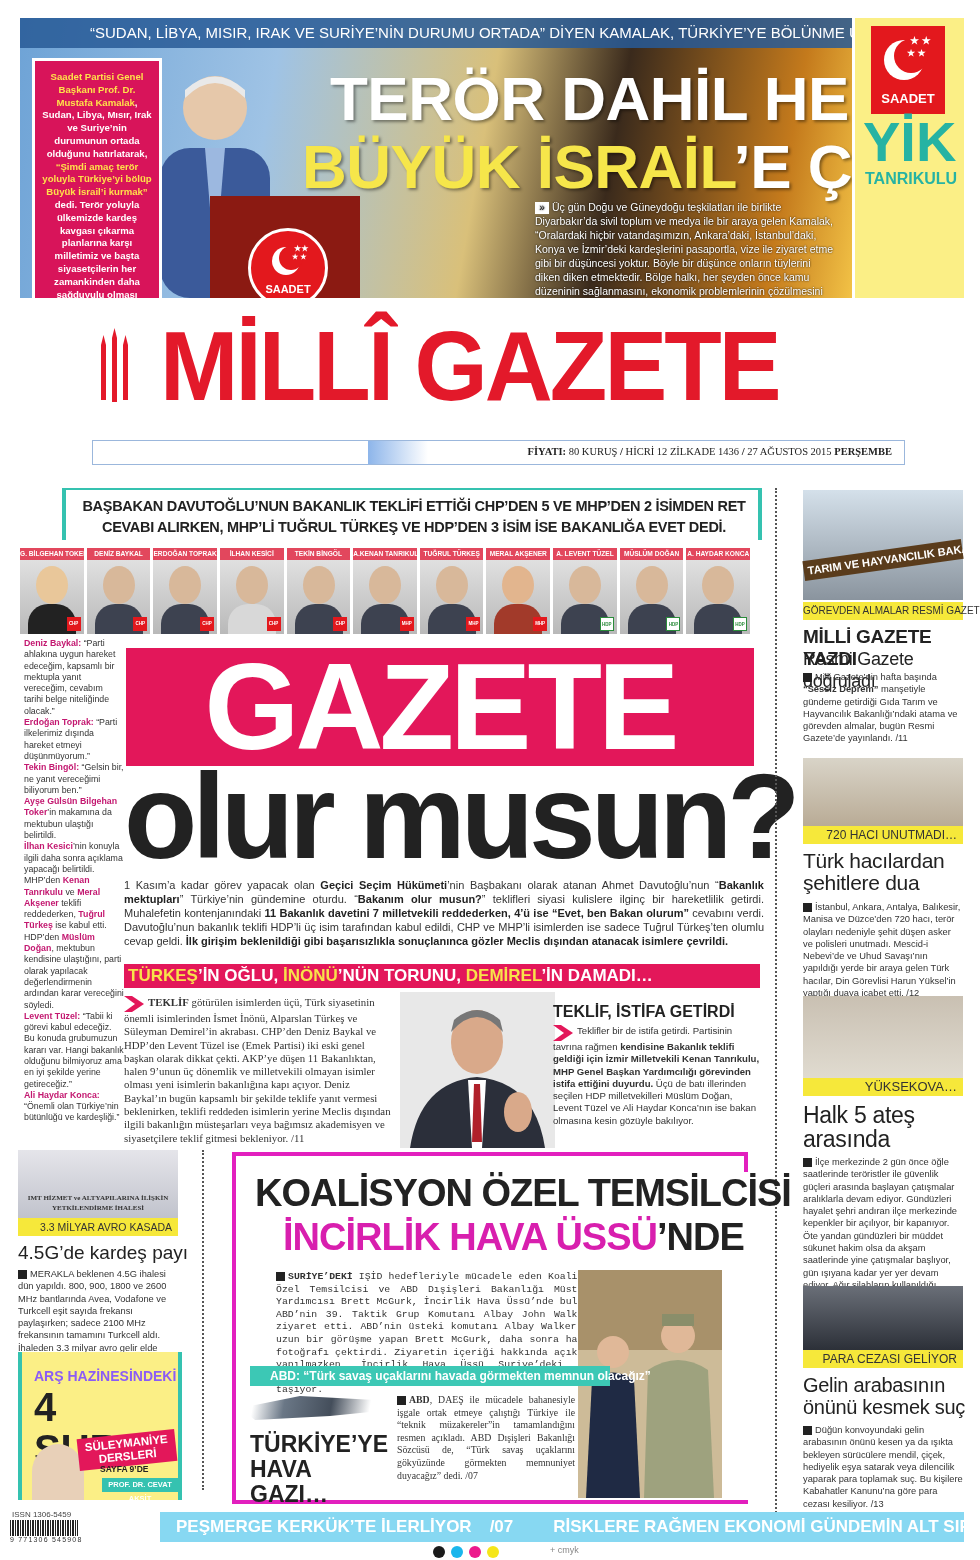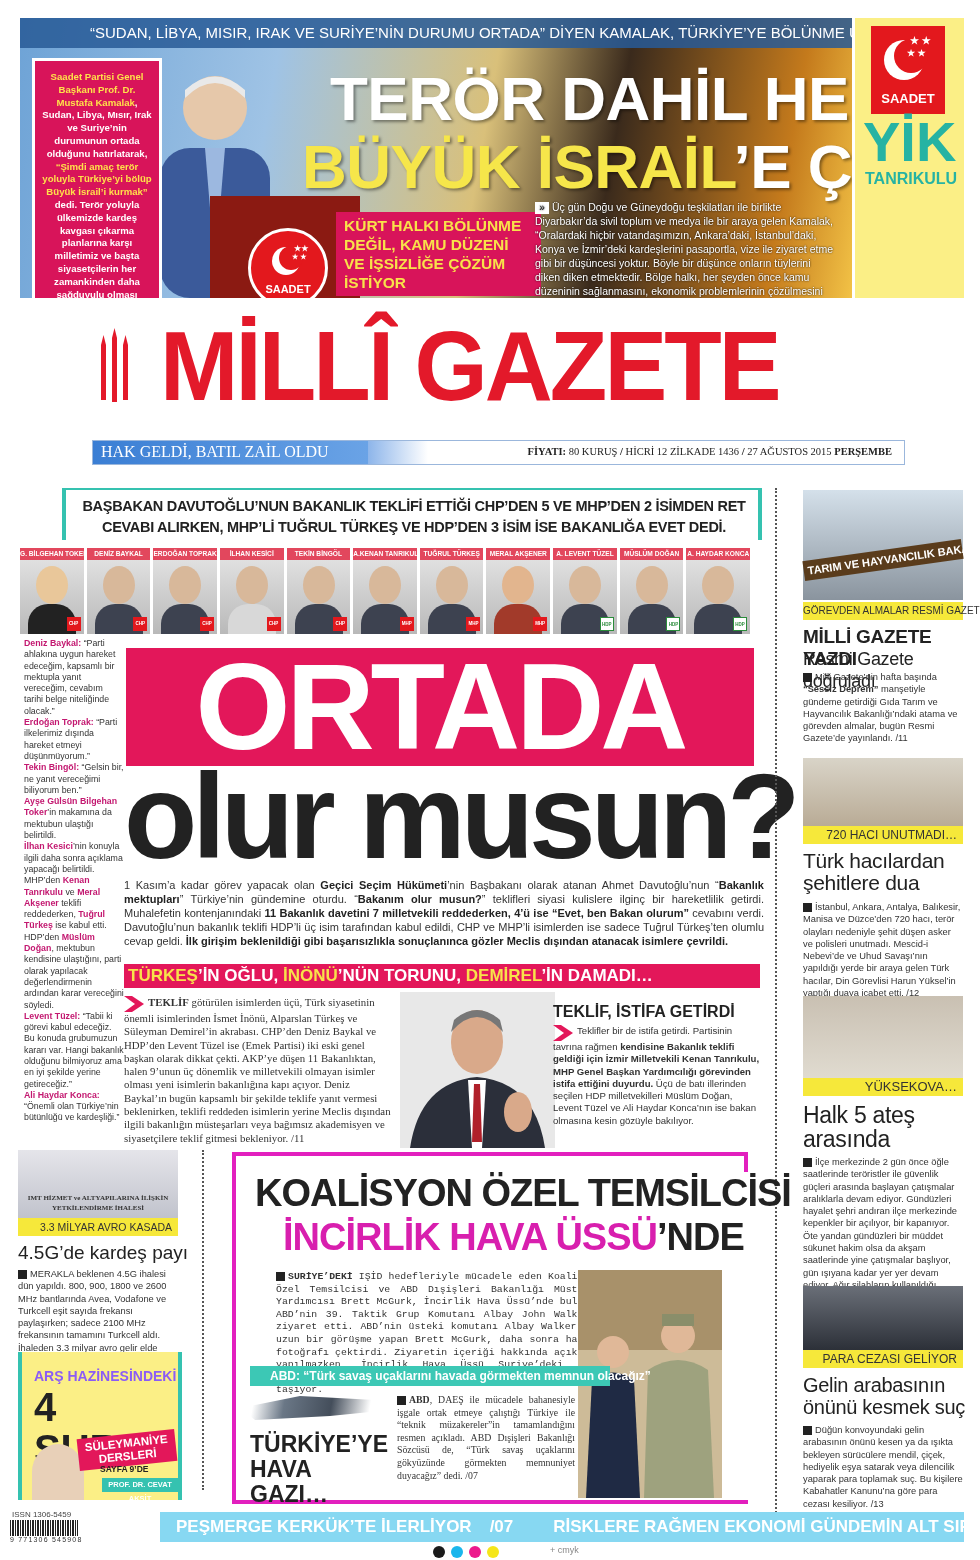--- a/index.html
+++ b/index.html
@@ -130,21 +130,20 @@
     <svg width="44" height="44" viewBox="0 0 44 44" style="margin-top:6px">
       <circle cx="20" cy="24" r="14" fill="#fff"></circle>
         <circle cx="25" cy="21" r="12" fill="#e3181d"></circle>
       <text x="28" y="14" fill="#fff" font-size="8">★★</text>
         <text x="26" y="22" fill="#fff" font-size="7">★ ★</text>
     </svg>
     <div>SAADET</div>
   </div>
   <div id="headline-1" class="abs cond">TERÖR DAHİL HER YOL</div>
   <div id="headline-2" class="abs cond"><span class="yl">BÜYÜK İSRAİL</span><span>’E ÇIKIYOR</span></div>
-  <div id="kurt-box" class="abs">KÜRT HALKI BÖLÜNME DEĞİL, KAMU DÜZENİ VE İŞSİZLİĞE ÇÖZÜM İSTİYOR</div>
   <div id="top-body" class="abs"><span class="chev">»</span><span>Üç gün Doğu ve Güneydoğu teşkilatları ile birlikte Diyarbakır’da sivil toplum ve medya ile bir araya gelen Kamalak, “Oralardaki hiçbir vatandaşımızın, Ankara’daki, İstanbul’daki, Konya ve İzmir’deki kardeşlerini pasaportla, vize ile ziyaret etme gibi bir düşüncesi yoktur. Böyle bir düşünce onların tüylerini diken diken etmektedir. Bölge halkı, her şeyden önce kamu düzeninin sağlanmasını, ekonomik problemlerinin çözülmesini talep etmektedir” ifadelerini kullandı. /10</span></div>
 </div>
 
 <div id="yik-box" class="abs">
   <div id="saadet-logo" class="abs">
     <svg width="56" height="62" viewBox="0 0 56 62">
       <circle cx="24" cy="34" r="20" fill="#fff"></circle>
         <circle cx="31" cy="30" r="17" fill="#e3181d"></circle>
       <text x="30" y="18" fill="#fff" font-size="10">★ ★</text>
         <text x="27" y="30" fill="#fff" font-size="9">★ ★</text>
@@ -159,21 +158,20 @@
   <path d="M40 5 A40 40 0 1 0 40 85 A34 34 0 1 1 40 5Z" fill="#e3192a"></path>
   <rect x="26" y="25" width="5" height="55" fill="#e3192a"></rect>
     <rect x="37" y="18" width="5" height="64" fill="#e3192a"></rect>
     <rect x="48" y="25" width="5" height="55" fill="#e3192a"></rect>
   <polygon points="28.5,15 26,25 31,25" fill="#e3192a"></polygon>
     <polygon points="39.5,8 37,18 42,18" fill="#e3192a"></polygon>
     <polygon points="50.5,15 48,25 53,25" fill="#e3192a"></polygon>
 </svg>
 <div id="masthead-title" class="abs">MİLLÎ GAZETE</div>
 <div id="motto-bar" class="abs">
-  <div id="motto" class="abs">HAK GELDİ, BATIL ZAİL OLDU</div>
   <div id="motto-fade" class="abs"></div>
   <div id="price-line" class="abs">
     <span>FİYATI:</span> <span style="font-weight:normal">80 KURUŞ</span> / <span style="font-weight:normal">HİCRİ 12 ZİLKADE 1436</span> / <span style="font-weight:normal">27 AĞUSTOS 2015</span> <span>PERŞEMBE</span>
   </div>
 </div>
 
 <div id="intro-frame" class="abs"></div>
 <div id="intro-text" class="abs">BAŞBAKAN DAVUTOĞLU’NUN BAKANLIK TEKLİFİ ETTİĞİ CHP’DEN 5 VE MHP’DEN 2 İSİMDEN RET CEVABI ALIRKEN, MHP’Lİ TUĞRUL TÜRKEŞ VE HDP’DEN 3 İSİM İSE BAKANLIĞA EVET DEDİ.</div>
 
 <div id="portraits" class="abs">
@@ -252,21 +250,21 @@
   <span class="m">Ayşe Gülsün Bilgehan Toker</span><span>’in makamına da mektubun ulaştığı belirtildi.</span><br>
   <span class="m">İlhan Kesici</span><span>’nin konuyla ilgili daha sonra açıklama yapacağı belirtildi. MHP’den</span>
   <span class="m">Kenan Tanrıkulu</span><span> ve</span>
   <span class="m">Meral Akşener</span><span> teklifi reddederken,</span>
   <span class="m">Tuğrul Türkeş</span><span> ise kabul etti. HDP’den</span>
   <span class="m">Müslüm Doğan</span><span>, mektubun kendisine ulaştığını, parti olarak yapılacak değerlendirmenin ardından karar vereceğini söyledi.</span><br>
   <span class="m">Levent Tüzel:</span><span> “Tabii ki görevi kabul edeceğiz. Bu konuda grubumuzun kararı var. Hangi bakanlık olduğunu bilmiyoruz ama en iyi şekilde yerine getireceğiz.”</span><br>
   <span class="m">Ali Haydar Konca:</span><span> “Önemli olan Türkiye’nin bütünlüğü ve kardeşliği.”</span>
 </div>
 
-<div id="bakanim" class="abs">ORTADA</div>
+<div id="bakanim" class="abs">GAZETE</div>
 <div id="olur" class="abs">olur musun?</div>
 
 <div id="lead" class="abs">
   <span>1 Kasım’a kadar görev yapacak olan </span><b>Geçici Seçim Hükümeti</b><span>’nin Başbakanı olarak atanan Ahmet Davutoğlu’nun “</span><b>Bakanlık mektupları</b><span>” Türkiye’nin gündemine oturdu. “</span><b>Bakanım olur musun?</b><span>” teklifleri siyasi kulislere ilginç bir hareketlilik getirdi. Muhalefetin kontenjanındaki </span><b>11 Bakanlık davetini 7 milletvekili reddederken, 4’ü ise “Evet, ben Bakan olurum”</b><span> cevabını verdi. Davutoğlu’nun bakanlık teklifi HDP’li üç isim tarafından kabul edildi, CHP ve MHP’li isimlerden ise sadece Tuğrul Türkeş’ten olumlu cevap geldi. </span><b>İlk girişim beklenildiği gibi başarısızlıkla sonuçlanınca gözler Meclis dışından atanacak isimlere çevrildi.</b>
 </div>
 
 <div id="turkes-bar" class="abs">
   <span class="y">TÜRKEŞ</span><span>’İN OĞLU, </span><span class="y">İNÖNÜ</span><span>’NÜN TORUNU, </span><span class="y">DEMİREL</span><span>’İN DAMADI…</span>
 </div>
 

